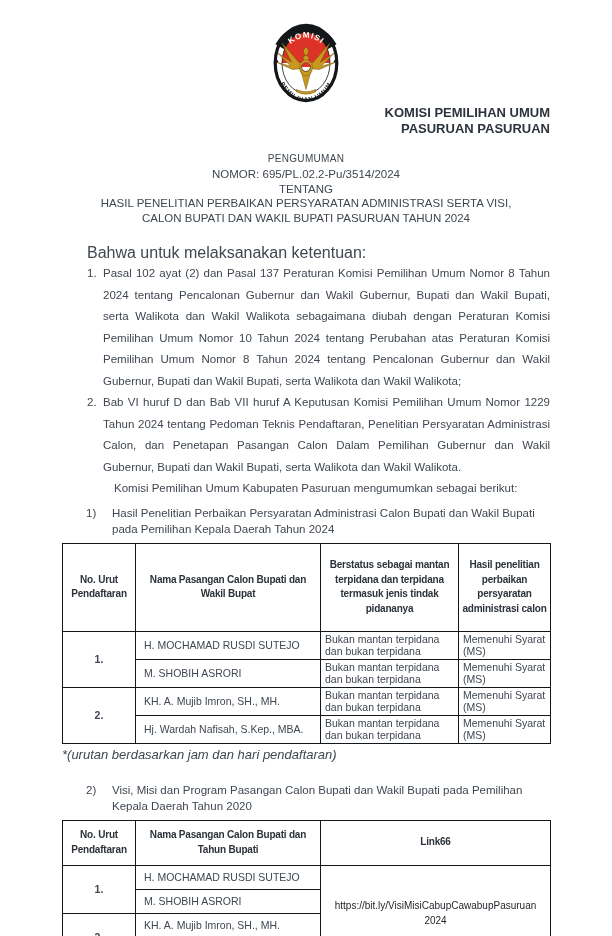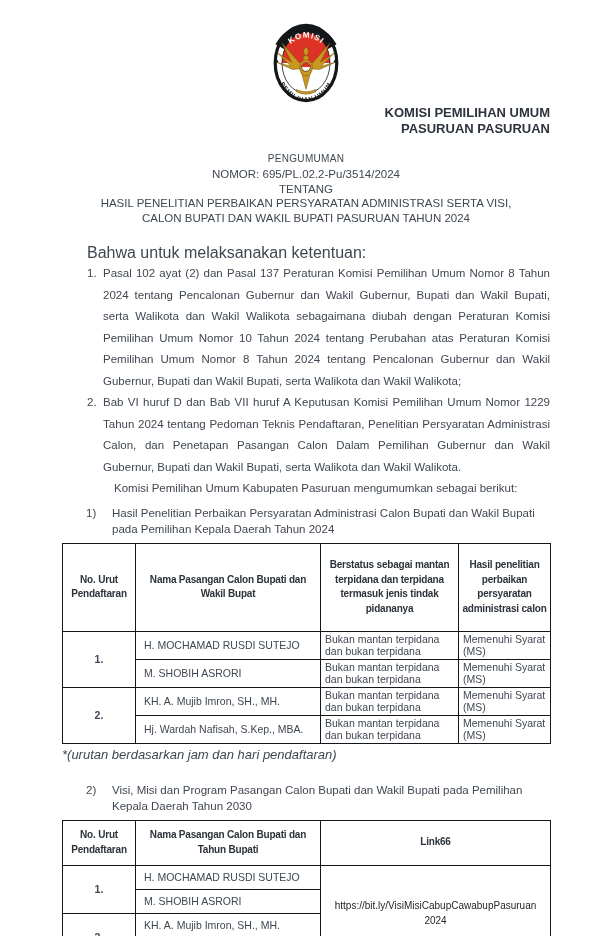--- a/index.html
+++ b/index.html
@@ -149,21 +149,21 @@
         <td class="name">Hj. Wardah Nafisah, S.Kep., MBA.</td>
         <td class="cstat">Bukan mantan terpidana dan bukan terpidana</td>
         <td class="cres">Memenuhi Syarat (MS)</td>
       </tr>
     </tbody>
   </table>
   <div class="footnote">*(urutan berdasarkan jam dan hari pendaftaran)</div>
 
   <div class="section-head">
     <span class="num">2)</span>
-    <span class="txt">Visi, Misi dan Program Pasangan Calon Bupati dan Wakil Bupati pada Pemilihan Kepala Daerah Tahun 2030</span>
+    <span class="txt">Visi, Misi dan Program Pasangan Calon Bupati dan Wakil Bupati pada Pemilihan Kepala Daerah Tahun 2020</span>
   </div>
 
   <table class="t2">
     <colgroup>
         <col style="width:73px">
         <col style="width:185px">
         <col style="width:230px">
       </colgroup>
     <thead>
       <tr>

